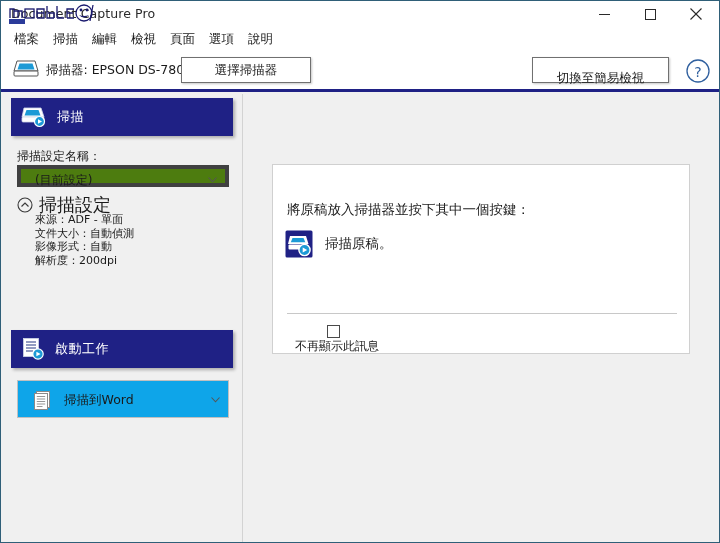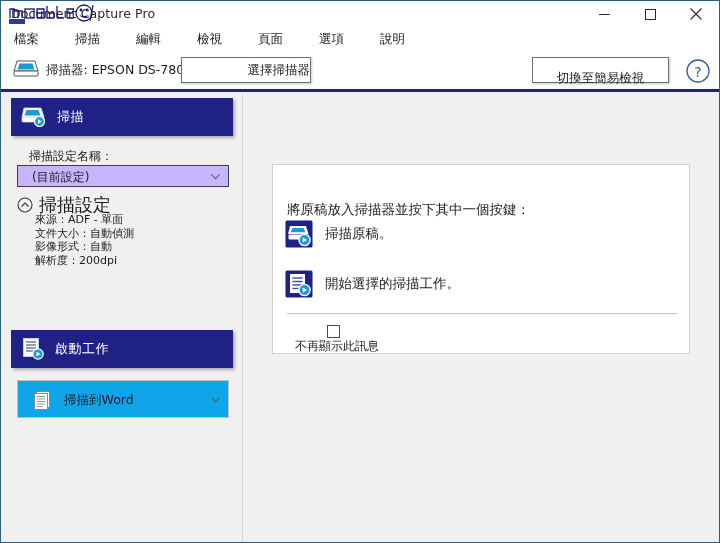--- a/index.html
+++ b/index.html
@@ -77,21 +77,20 @@
   #menu-bar {
     position: absolute;
     left: 0; top: 27px;
     width: 718px;
     height: 22px;
     background: #ffffff;
     display: flex;
     align-items: center;
     padding-left: 6px;
     box-sizing: border-box;
-    gap: 22px;
   }
   .menu-item {
     font-size: 12.5px;
     color: #1a1a1a;
     padding: 2px 7px;
     white-space: nowrap;
     cursor: default;
   }
 
   
@@ -124,21 +123,20 @@
     width: 130px;
     height: 26px;
     background: #ffffff;
     border: 1px solid #707070;
     box-shadow: 1px 1px 2px rgba(0,0,0,0.22);
     font-size: 12.5px;
     color: #1a1a1a;
     font-family: inherit;
     cursor: default;
     padding: 0;
-    text-align: right;
   }
   #switch-view-button {
     position: absolute;
     right: 50px;
     top: 7px;
     width: 137px;
     height: 26px;
     background: #ffffff;
     border: 1px solid #707070;
     box-shadow: 1px 1px 2px rgba(0,0,0,0.22);
@@ -206,33 +204,33 @@
     color: #ffffff;
     font-size: 13px;
     letter-spacing: 0.5px;
   }
   #scan-section-header { top: 4px; }
   #job-section-header  { top: 236px; }
 
   
   #scan-profile-label {
     position: absolute;
-    left: 28px;
+    left: 16px;
     top: 54px;
     font-size: 12px;
     color: #1a1a1a;
   }
   #scan-profile-select {
     position: absolute;
     left: 16px;
     top: 71px;
     width: 212px;
     height: 22px;
-    background: #c4b5fd;
-    border: 1px solid #404040;
+    background: #4d7c0f;
+    border: 4px solid #404040;
     box-sizing: border-box;
     cursor: default;
     padding-left: 8px;
   }
   #scan-profile-select .sel-value {
     position: absolute;
     left: 14px;
     top: 3px;
     font-size: 12px;
     color: #1a1a1a;
@@ -315,21 +313,21 @@
     font-size: 13.5px;
     color: #1a1a1a;
     white-space: nowrap;
   }
   .instruction-row {
     position: absolute;
     left: 12px;
     display: flex;
     align-items: center;
   }
-  #instruction-row-0 { top: 55px; }
+  #instruction-row-0 { top: 65px; }
   #instruction-row-1 { top: 105px; }
   .instruction-row .ir-label {
     margin-left: 12px;
     font-size: 13.5px;
     color: #1a1a1a;
     white-space: nowrap;
   }
   #card-divider {
     position: absolute;
     left: 14px;
@@ -518,35 +516,20 @@
             <rect x="0.5" y="0.5" width="27" height="27" rx="1.5" fill="#1f2185"></rect>
             <path d="M5 6 L21 6 L23.5 14 L3 14 Z" fill="#ffffff"></path>
             <path d="M7.5 8 L18.5 8 L20.3 12.3 L5.8 12.3 Z" fill="#1c9ad6"></path>
             <rect x="3.5" y="14.5" width="20" height="5" rx="1" fill="#ffffff"></rect>
             <circle cx="19.5" cy="20" r="5.6" fill="#1c9ad6" stroke="#ffffff" stroke-width="1.4"></circle>
             <path d="M17.7 17.5 L22.2 20 L17.7 22.5 Z" fill="#ffffff"></path>
           </svg>
           <span class="ir-label">掃描原稿。</span>
         </div>
 
-        <div class="instruction-row" id="instruction-row-1">
-          <svg width="28" height="28" viewBox="0 0 28 28">
-            <rect x="0.5" y="0.5" width="27" height="27" rx="1.5" fill="#1f2185"></rect>
-            <rect x="5" y="4" width="15" height="19" fill="#ffffff"></rect>
-            <g stroke="#3a4b8f" stroke-width="1.4">
-              <line x1="7.5" y1="8" x2="17.5" y2="8"></line>
-              <line x1="7.5" y1="11.5" x2="17.5" y2="11.5"></line>
-              <line x1="7.5" y1="15" x2="17.5" y2="15"></line>
-              <line x1="7.5" y1="18.5" x2="14" y2="18.5"></line>
-            </g>
-            <circle cx="19.5" cy="20" r="5.6" fill="#1c9ad6" stroke="#ffffff" stroke-width="1.4"></circle>
-            <path d="M17.7 17.5 L22.2 20 L17.7 22.5 Z" fill="#ffffff"></path>
-          </svg>
-          <span class="ir-label">開始選擇的掃描工作。</span>
-        </div>
 
         <div id="card-divider"></div>
 
         <div id="dont-show-row">
           <span id="dont-show-checkbox"></span>
           <span id="dont-show-label">不再顯示此訊息</span>
         </div>
       </div>
     </div>
   </div>

